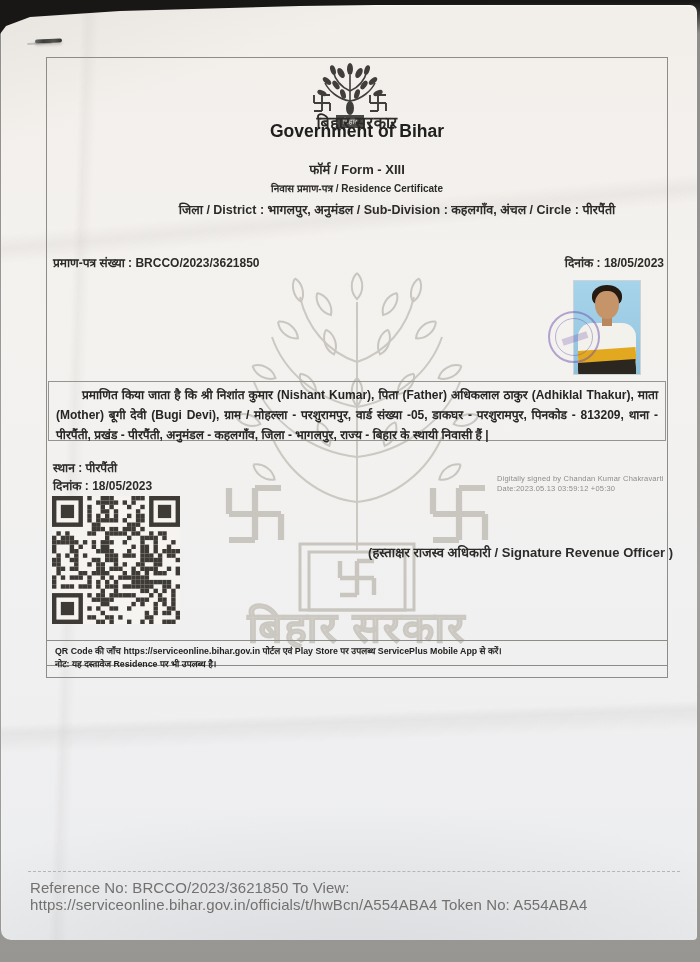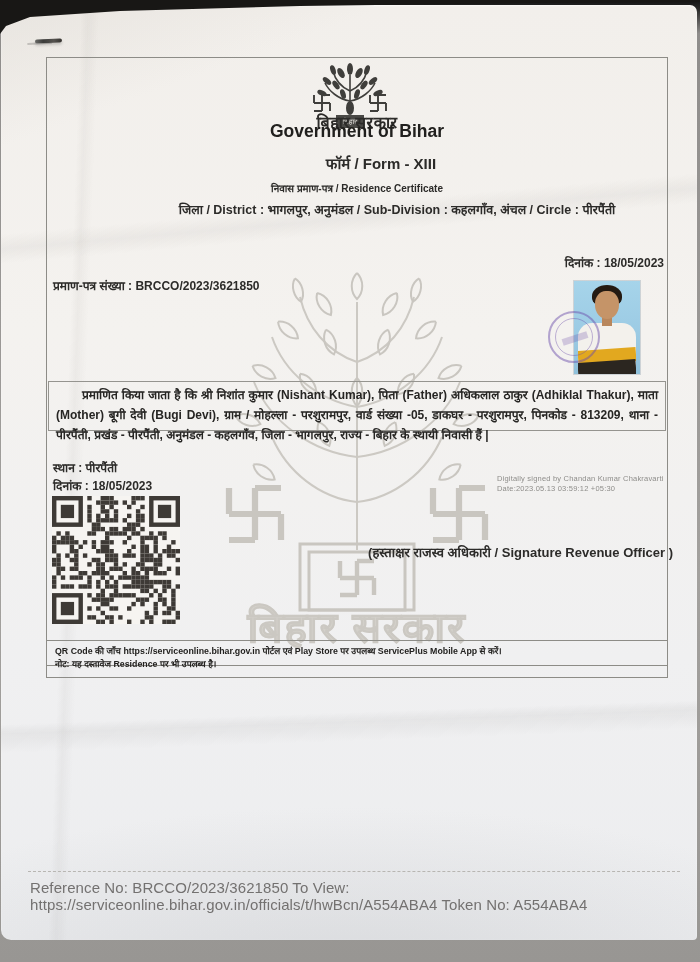--- a/index.html
+++ b/index.html
@@ -44,45 +44,45 @@
   }
 
   .outer-box {
     position:absolute; left:46px; top:57px; width:622px; height:621px;
     border:1px solid #8d8c87;
   }
 
   .center { position:absolute; left:46px; width:622px; text-align:center; color:#2c2b29; }
   .hdr-org-hi   { top:111px; font-size:16px; font-weight:700; letter-spacing:.5px; }
   .hdr-org-en   { top:121px; font-size:17.5px; font-weight:700; color:#21201e; }
-  .hdr-form     { top:153px; font-size:15px; font-weight:700;margin-left:24px; }
+  .hdr-form     { top:160px; font-size:13px; font-weight:700; }
   .hdr-title    { top:181px; font-size:10px; font-weight:700; }
   .hdr-district { top:201px; font-size:12.5px; font-weight:700;margin-left:40px; }
 
-  .cert-no { position:absolute; left:53px; top:254px; font-size:12px; font-weight:700; color:#2c2b29;margin-top:23px; }
+  .cert-no { position:absolute; left:53px; top:254px; font-size:12px; font-weight:700; color:#2c2b29; }
   .issue-date-top { position:absolute; right:36px; top:254px; font-size:12px; font-weight:700; color:#2c2b29; }
 
   
   .photo { position:absolute; left:574px; top:281px; width:66px; height:93px;
     background:linear-gradient(180deg,#a6d4ea 0%,#9ccbe4 55%,#8fc0da 100%);
     overflow:visible; box-shadow:0 0 0 1px rgba(180,190,196,.6); }
   .photo .crop { position:absolute; inset:0; overflow:hidden; }
   .photo .hair { position:absolute; left:18px; top:4px; width:30px; height:22px; background:#241a12; border-radius:50% 50% 42% 42%; }
   .photo .face { position:absolute; left:21px; top:10px; width:24px; height:28px; background:#c59468; border-radius:46% 46% 52% 52%; }
   .photo .neck { position:absolute; left:28px; top:35px; width:10px; height:10px; background:#b8875d; }
   .photo .shirt { position:absolute; left:4px; top:42px; width:58px; height:51px; background:#f3f1ec; border-radius:14px 14px 0 0; }
   .photo .stripe-y { position:absolute; left:0; top:26px; width:58px; height:14px; background:#e2a81f; transform:rotate(-4deg); }
   .photo .stripe-b { position:absolute; left:0; top:38px; width:58px; height:16px; background:#2b2620; transform:rotate(-4deg); }
   .stamp { position:absolute; left:-26px; top:30px; width:52px; height:52px; border-radius:50%;
     border:2px solid rgba(108,78,170,.65); opacity:.75; }
   .stamp::before { content:""; position:absolute; inset:5px; border-radius:50%; border:1px solid rgba(108,78,170,.55); }
   .stamp::after { content:""; position:absolute; left:12px; top:22px; width:26px; height:7px;
     background:rgba(108,78,170,.35); transform:rotate(-18deg); }
 
-  .para-box { position:absolute; left:48px; top:381px; width:618px; height:50px;
+  .para-box { position:absolute; left:48px; top:381px; width:618px; height:60px;
     border:1px solid #95948f; padding:3px 7px 16px 7px; }
   .para-box p { font-size:12px; font-weight:700; color:#262523; line-height:20px; text-align:justify; text-indent:26px; }
 
   .place-line { position:absolute; left:53px; top:459px; font-size:12px; font-weight:700; color:#2c2b29; }
   .date-line  { position:absolute; left:53px; top:477px; font-size:12px; font-weight:700; color:#2c2b29; }
 
   .qr { position:absolute; left:52px; top:496px; width:128px; height:128px; }
 
   .digital-sig { position:absolute; left:497px; top:474px; width:180px;
     font-size:7.5px; color:#8e8d8a; line-height:10px; letter-spacing:.2px; }

